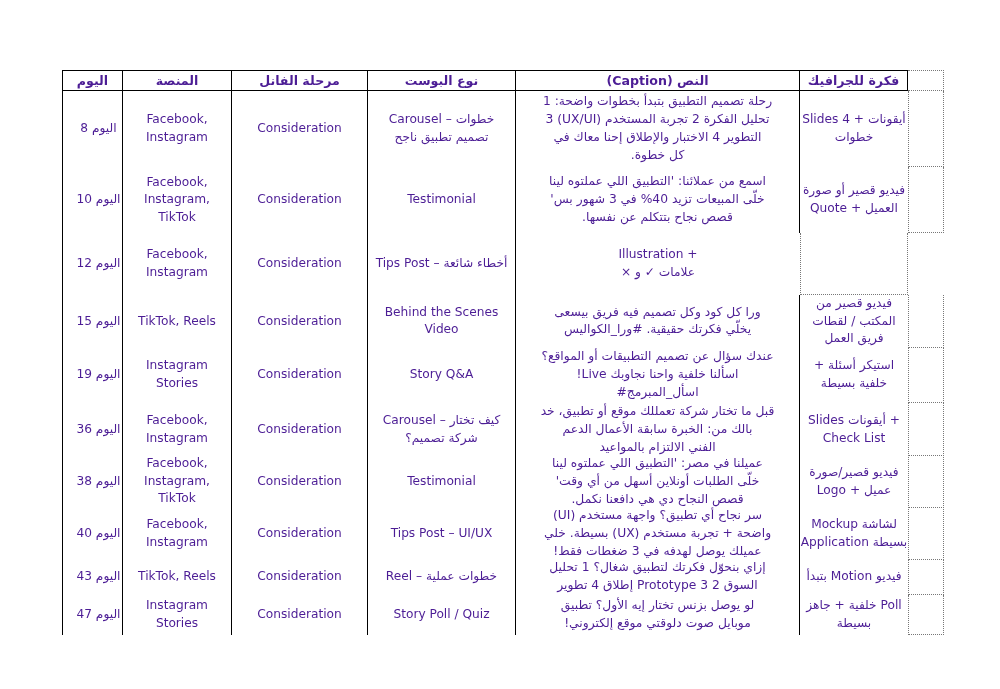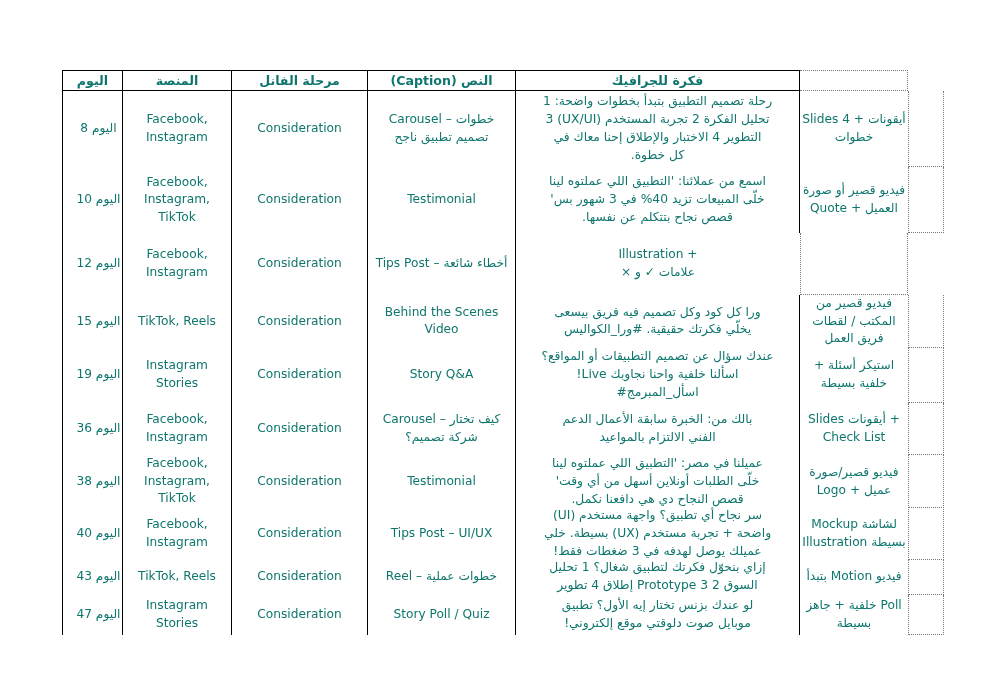--- a/index.html
+++ b/index.html
@@ -1,18 +1,18 @@
 <!DOCTYPE html>
 <html lang="ar"><head>
 <meta charset="utf-8">
 <style>
   html,body { margin:0; padding:0; background:#ffffff; }
   .page {
     position:relative; width:948px; height:689px; background:#ffffff;
-    font-family:"DejaVu Sans","Liberation Sans",sans-serif; color:#0f766e;
+    font-family:"DejaVu Sans","Liberation Sans",sans-serif; color:#4c1d95;
     overflow:hidden;
   }
   .cal-table {
     position:absolute; left:62px; top:70px;
     --cols: 61px 109px 136px 148px 284px 108px 36px;
   }
   .trow { display:grid; grid-template-columns:var(--cols); }
   .cell {
     display:flex; flex-direction:column; justify-content:center;
     align-items:center; text-align:center;
@@ -47,20 +47,21 @@
 </style>
 </head>
 <body>
 
 <div class="page">
   <div class="cal-table">
     <div class="trow hrow">
       <div class="cell">اليوم</div>
       <div class="cell">المنصة</div>
       <div class="cell">مرحلة الفانل</div>
+      <div class="cell">نوع البوست</div>
       <div class="cell">النص (Caption)</div>
       <div class="cell">فكرة للجرافيك</div>
       <div class="cell c-empty"></div>
     </div>
     <div id="table-body">
         <div class="trow brow" style="height: 76px;">
           <div class="cell c-day">
             <div class="line">اليوم 8</div>
           </div>
           <div class="cell c-platform">
@@ -201,20 +202,21 @@
             <div class="line">Instagram</div>
           </div>
           <div class="cell c-stage">
             <div class="line">Consideration</div>
           </div>
           <div class="cell c-post">
             <div class="line">Carousel – كيف تختار</div>
             <div class="line">شركة تصميم؟</div>
           </div>
           <div class="cell c-caption">
+            <div class="line">قبل ما تختار شركة تعمللك موقع أو تطبيق، خد</div>
             <div class="line">بالك من: الخبرة سابقة الأعمال الدعم</div>
             <div class="line">الفني الالتزام بالمواعيد</div>
           </div>
           <div class="cell c-graphic">
             <div class="line">+ أيقونات Slides</div>
             <div class="line">Check List</div>
           </div>
           <div class="cell c-empty">
             <div class="line"></div>
           </div>
@@ -261,21 +263,21 @@
           <div class="cell c-post">
             <div class="line">Tips Post – UI/UX</div>
           </div>
           <div class="cell c-caption">
             <div class="line">سر نجاح أي تطبيق؟ واجهة مستخدم (UI)</div>
             <div class="line">واضحة + تجربة مستخدم (UX) بسيطة. خلي</div>
             <div class="line">عميلك يوصل لهدفه في 3 ضغطات فقط!</div>
           </div>
           <div class="cell c-graphic">
             <div class="line">لشاشة Mockup</div>
-            <div class="line">بسيطة Illustration</div>
+            <div class="line">بسيطة Application</div>
           </div>
           <div class="cell c-empty">
             <div class="line"></div>
           </div>
         </div>
         <div class="trow brow" style="height: 36px;">
           <div class="cell c-day">
             <div class="line">اليوم 43</div>
           </div>
           <div class="cell c-platform">
@@ -306,21 +308,21 @@
             <div class="line">Instagram</div>
             <div class="line">Stories</div>
           </div>
           <div class="cell c-stage">
             <div class="line">Consideration</div>
           </div>
           <div class="cell c-post">
             <div class="line">Story Poll / Quiz</div>
           </div>
           <div class="cell c-caption">
-            <div class="line">لو عندك بزنس تختار إيه الأول؟ تطبيق</div>
+            <div class="line">لو يوصل بزنس تختار إيه الأول؟ تطبيق</div>
             <div class="line">موبايل صوت دلوقتي موقع إلكتروني!</div>
           </div>
           <div class="cell c-graphic">
             <div class="line">Poll خلفية + جاهز</div>
             <div class="line">بسيطة</div>
           </div>
           <div class="cell c-empty">
             <div class="line"></div>
           </div>
         </div>

